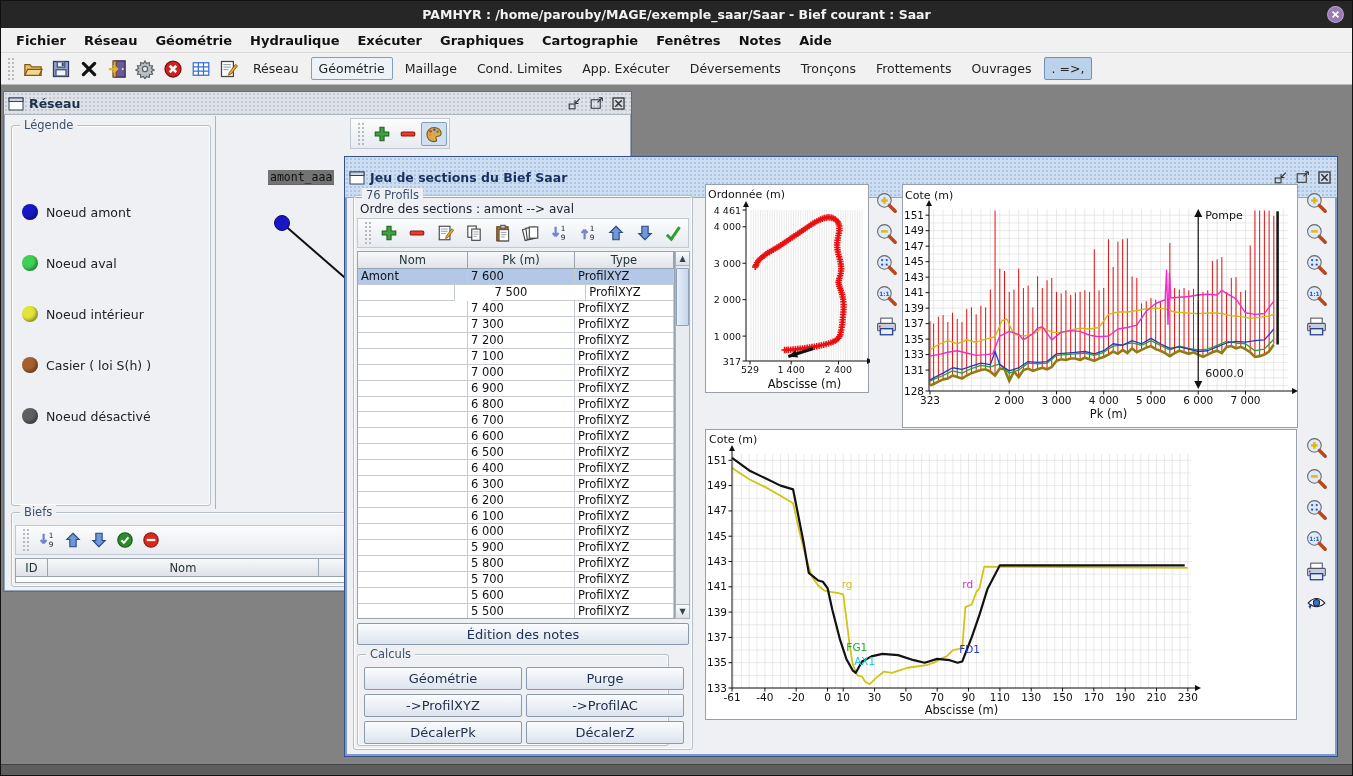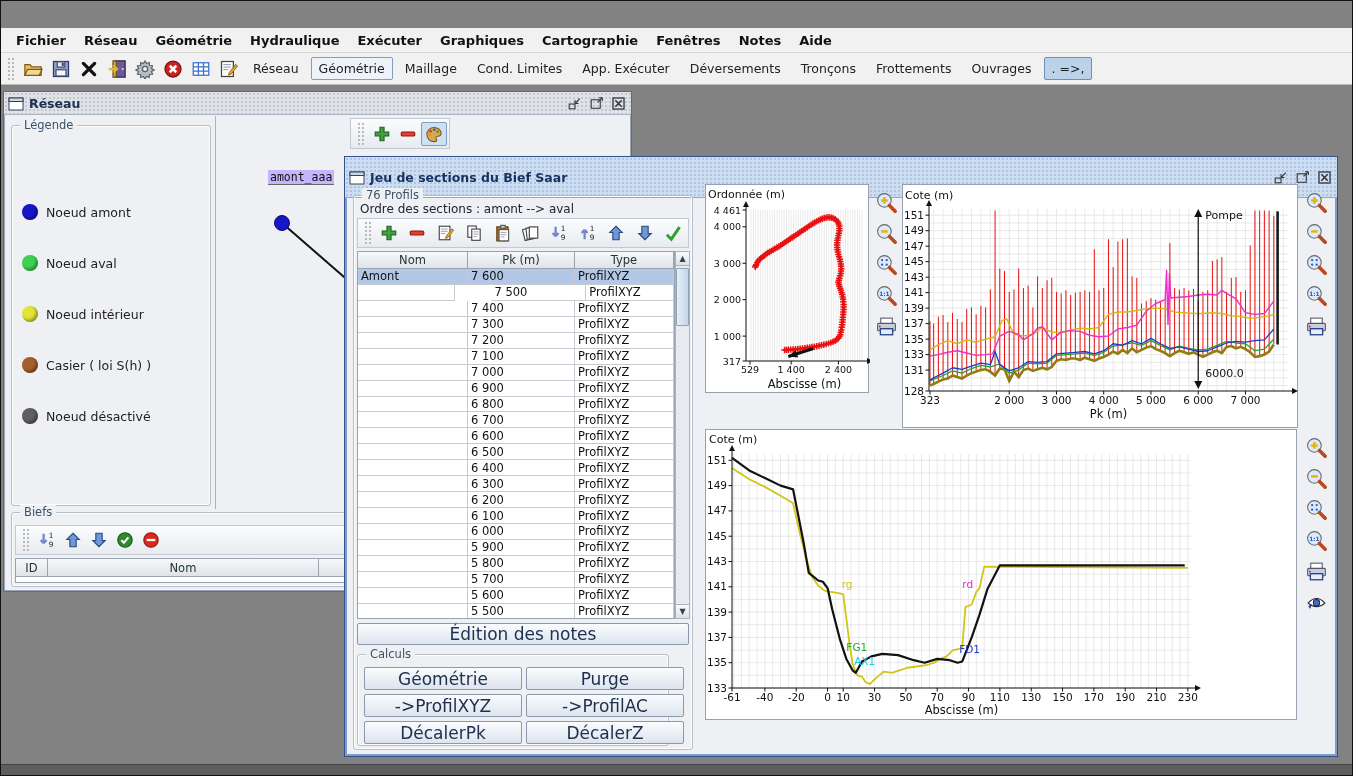--- a/index.html
+++ b/index.html
@@ -32,21 +32,21 @@
   .win-title .wt-sp{flex:1;}
   .wt-btn{width:17px;height:17px;}
   .wt-btn svg{width:100%;height:100%;}
   .win.active-frame{border:1px solid #33508a;box-shadow:0 0 0 2px #7e9cc7 inset;}
   .win.active-frame .win-title{background:#cdddf2;background-image:radial-gradient(#aec5e2 1px,transparent 1px);background-size:4px 4px;height:41px;border-bottom:1px solid #8fa9cc;}
   .frame-ico{width:16px;height:14px;}
   
   .grp{position:absolute;border:1px solid #b6bec8;border-radius:3px;box-shadow:0 0 0 1px #fdfdfd inset;}
   .grp>.grp-lab{position:absolute;left:8px;top:-8px;background:#eef0f3;padding:0 4px;font-size:11.5px;color:#3a526b;}
   
-  .btn{display:flex;align-items:center;justify-content:center;font-size:17px;color:#20314f;
+  .btn{display:flex;align-items:center;justify-content:center;font-size:13px;color:#20314f;
     background:linear-gradient(#fafcfe,#dde4ee);border:1px solid #8a99ab;border-radius:2px;}
   .ibtn{width:26px;height:24px;display:flex;align-items:center;justify-content:center;border:1px solid transparent;border-radius:2px;}
   .ibtn svg{width:18px;height:18px;}
   .ibtn.pressed{background:#cfe0f2;border:1px solid #7f9fc0;}
   .minitb{display:flex;align-items:center;background:linear-gradient(#fbfcfd,#e7ebf0);border:1px solid #c2c9d2;}
   
   .tbl-head{display:flex;background:linear-gradient(#f6f8fa,#dfe3e8);border:1px solid #9aa4ae;}
   .tbl-head .hc{font-size:11.5px;color:#233;display:flex;align-items:center;justify-content:center;
     border-right:1px solid #9aa4ae;height:100%;}
   .tbl-body{background:#fff;border:1px solid #9aa4ae;border-top:none;overflow:hidden;}
@@ -67,35 +67,42 @@
   .toolcol .ibtn{width:30px;height:26px;}
   .toolcol .ibtn svg{width:23px;height:23px;}
   
   .tabbar{position:absolute;display:flex;align-items:flex-end;gap:1px;}
   .tabbar .ibtn{width:26px;height:24px;background:transparent;}
   .tab{font-size:12.5px;color:#223;padding:3px 6px;border:1px solid #aab4c0;border-bottom:none;
     background:linear-gradient(#fbfcfe,#e3e8ef);border-radius:3px 3px 0 0;white-space:nowrap;}
   .tab.on{background:#f2f5f9;}
   
   .netlabel{position:absolute;font-family:"DejaVu Sans Mono",monospace;font-size:11.5px;color:#111;
-    background:#c4b5fd;border-bottom:1px solid #666;padding:0 2px;}
+    background:#737373;border-bottom:1px solid #666;padding:0 2px;}
   
   .navrow{position:absolute;display:flex;align-items:center;gap:4px;}
   .nav-arrow{width:20px;height:22px;display:flex;align-items:center;justify-content:center;}
   .nav-arrow svg{width:16px;height:16px;}
   .pk-label{font-size:12px;color:#223;white-space:nowrap;}
   .slider-track{position:relative;height:9px;background:linear-gradient(#b9c6d8,#d9e2ee);border:1px solid #8fa0b4;border-radius:4px;}
   .slider-thumb{position:absolute;top:-4px;width:13px;height:16px;background:linear-gradient(#f4f8fc,#c9d9ec);
     border:1px solid #7388a3;clip-path:polygon(0 0,100% 0,100% 62%,50% 100%,0 62%);}
   svg text{font-family:"DejaVu Sans",sans-serif;}
 </style>
 </head>
 <body>
 
 <div class="app">
+  <div class="titlebar">
+    <span>PAMHYR : /home/parouby/MAGE/exemple_saar/Saar  -  Bief courant :  Saar</span>
+    <span class="tclose" id="titleclose"><svg viewBox="0 0 18 18">
+          <circle cx="9" cy="9" r="7.5" fill="#9a7ab5" stroke="#b9a3cc"></circle>
+          <path d="M6.2 6.2l5.6 5.6M11.8 6.2l-5.6 5.6" stroke="#fff" stroke-width="1.6"></path>
+        </svg></span>
+  </div>
   <div class="menubar" id="menubar">
       <span class="menu-item">Fichier</span>
       <span class="menu-item">Réseau</span>
       <span class="menu-item">Géométrie</span>
       <span class="menu-item">Hydraulique</span>
       <span class="menu-item">Exécuter</span>
       <span class="menu-item">Graphiques</span>
       <span class="menu-item">Cartographie</span>
       <span class="menu-item">Fenêtres</span>
       <span class="menu-item">Notes</span>

